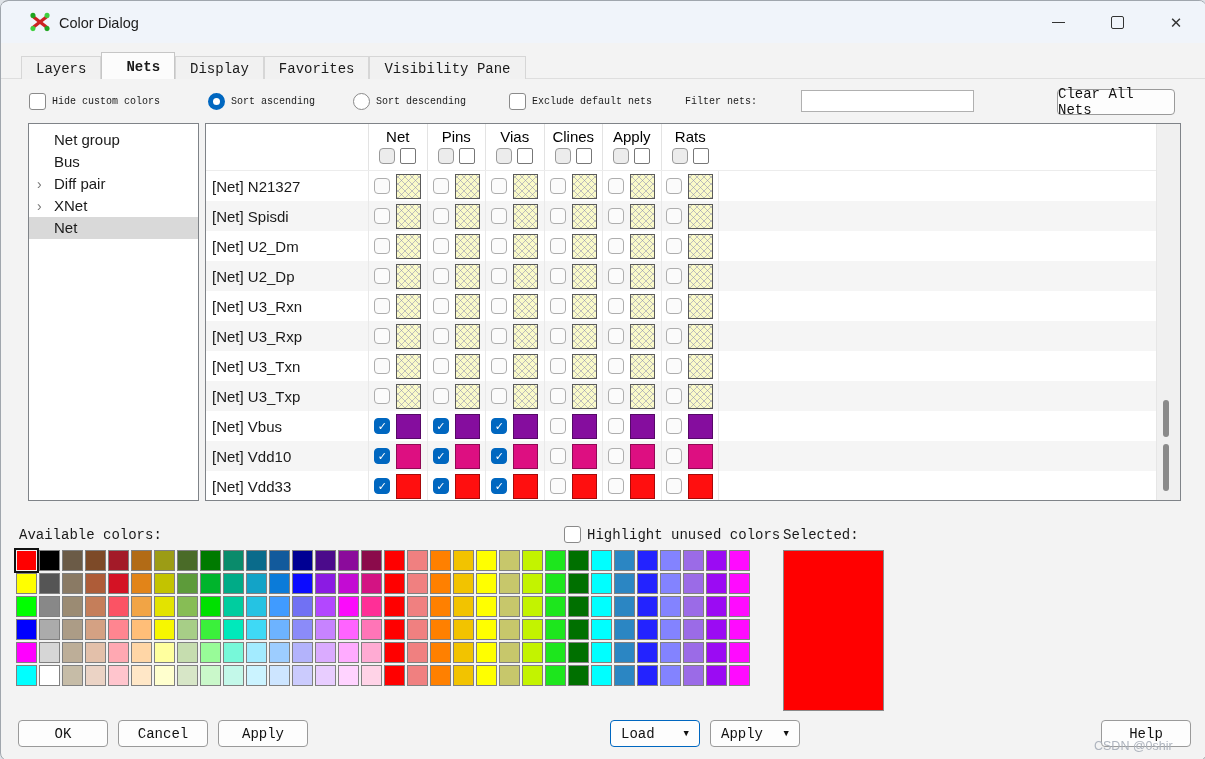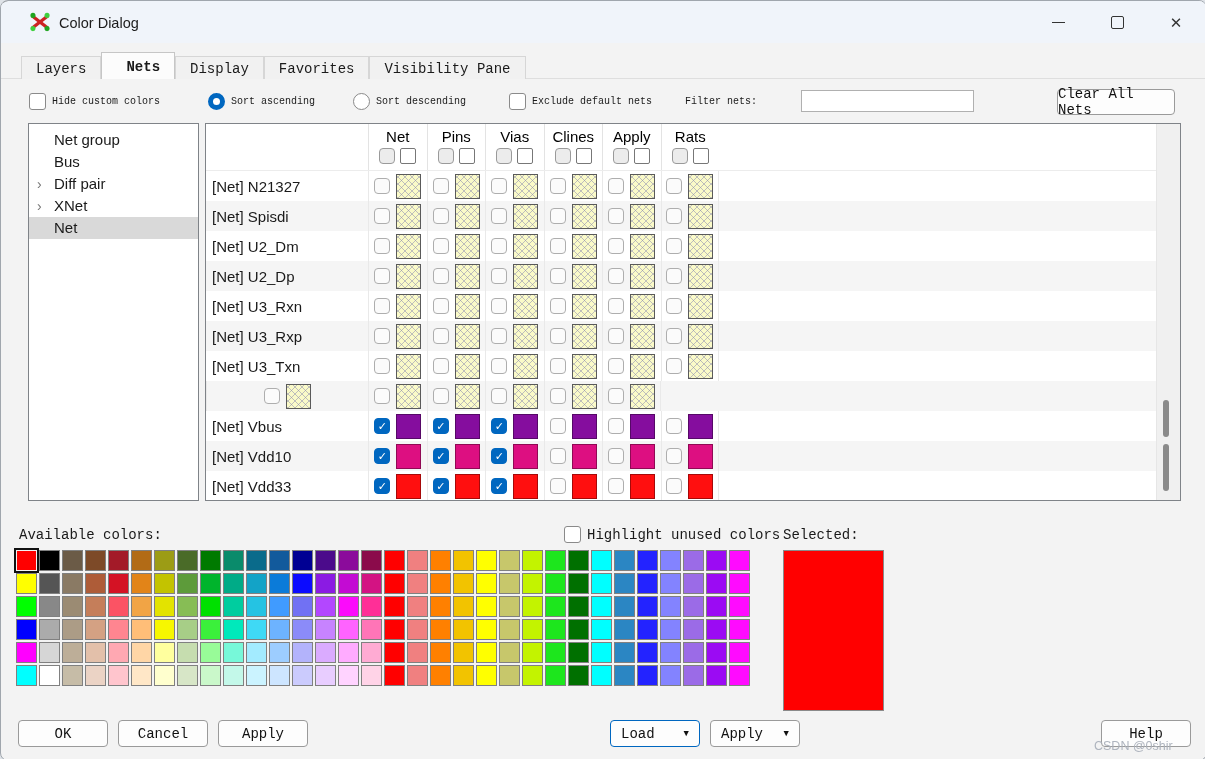--- a/index.html
+++ b/index.html
@@ -373,20 +373,21 @@
           <div class="rcell">
             <div class="rcb"></div>
             <div class="swatch hatch"></div>
           </div>
           <div class="rcell last">
             <div class="rcb"></div>
             <div class="swatch hatch"></div>
           </div>
         </div>
         <div class="tgrid net-row alt">
+          <div class="rname">[Net] U3_Txp</div>
           <div class="rcell">
             <div class="rcb"></div>
             <div class="swatch hatch"></div>
           </div>
           <div class="rcell">
             <div class="rcb"></div>
             <div class="swatch hatch"></div>
           </div>
           <div class="rcell">
             <div class="rcb"></div>

